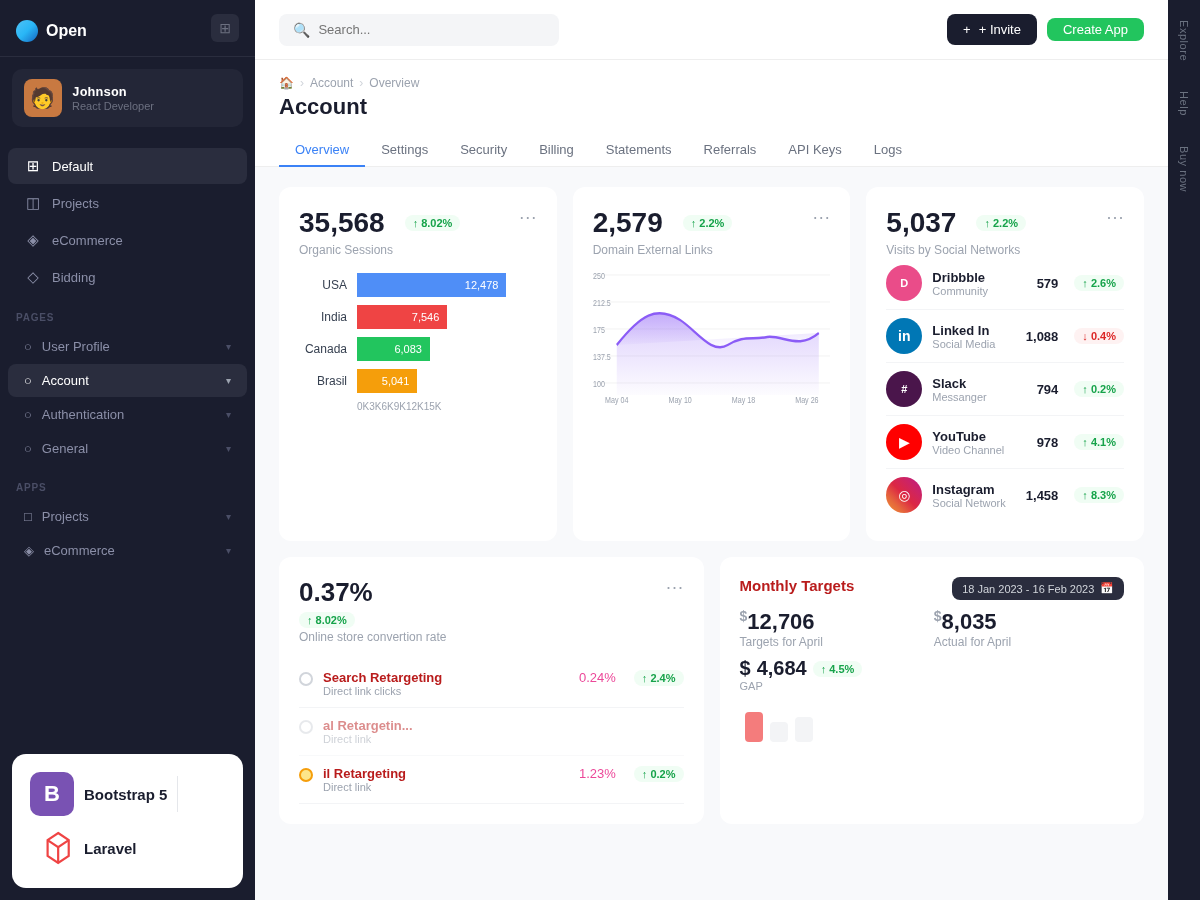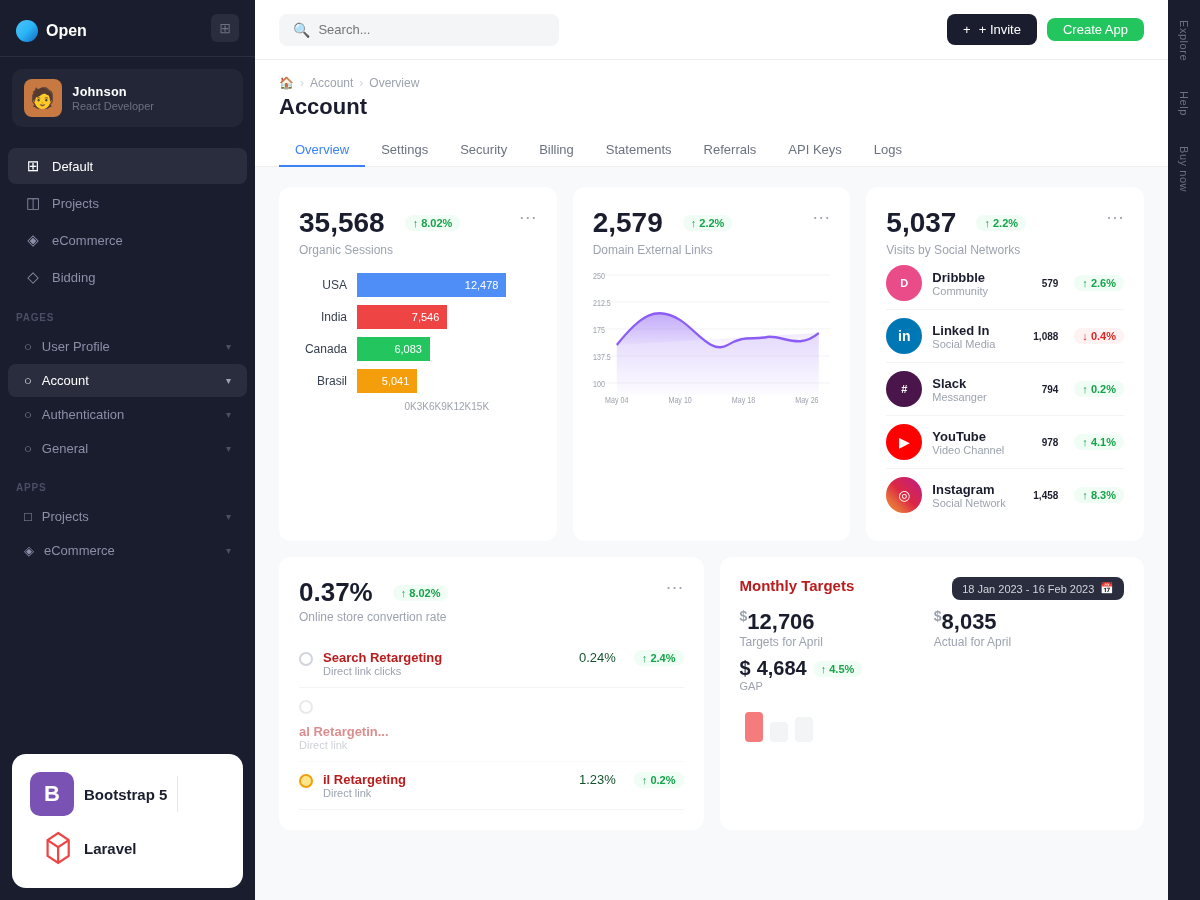--- a/index.html
+++ b/index.html
@@ -62,47 +62,47 @@
     .metric-label { font-size: 12px; color: #9ca3af; margin-top: 4px; }
     .card-menu { float: right; cursor: pointer; color: #9ca3af; font-size: 18px; }
     .card-header { display: flex; justify-content: space-between; align-items: flex-start; }
 
     
     .bar-chart { margin-top: 16px; }
     .bar-row { display: flex; align-items: center; gap: 10px; margin-bottom: 8px; font-size: 12px; color: #374151; }
     .bar-label { width: 48px; text-align: right; flex-shrink: 0; }
     .bar-track { flex: 1; height: 24px; border-radius: 4px; position: relative; display: flex; align-items: center; }
     .bar-fill { height: 100%; border-radius: 0; display: flex; align-items: center; justify-content: flex-end; padding-right: 8px; font-size: 11px; font-weight: 400; color: #fff; min-width: 40px; }
-    .bar-axis { display: flex; justify-content: center; font-size: 10px; color: #9ca3af; padding-left: 58px; margin-top: 2px; }
+    .bar-axis { display: flex; justify-content: flex-start; font-size: 10px; color: #9ca3af; padding-left: 58px; margin-top: 2px; }
 
     
     .line-chart-wrapper { margin-top: 8px; }
 
     
     .social-row { display: flex; align-items: center; gap: 10px; padding: 8px 0; border-bottom: 1px solid #f3f4f6; }
     .social-row:last-child { border-bottom: none; }
     .social-icon { width: 36px; height: 36px; border-radius: 50%; display: flex; align-items: center; justify-content: center; font-size: 14px; flex-shrink: 0; }
     .social-info { flex: 1; }
     .social-name { font-size: 13px; font-weight: 600; color: #1a1d2e; }
     .social-type { font-size: 11px; color: #9ca3af; }
-    .social-count { font-size: 10px; font-weight: 600; color: #1a1d2e; margin-right: 6px; }
+    .social-count { font-size: 13px; font-weight: 600; color: #1a1d2e; margin-right: 6px; }
 
     
     .bottom-row { display: grid; grid-template-columns: 1fr 1fr; gap: 16px; }
 
     
-    .conversion-metric { font-size: 26px; font-weight: 700; color: #1a1d2e; display: flex; align-items: center; gap: 20px; }
+    .conversion-metric { font-size: 26px; font-weight: 700; color: #1a1d2e; display: flex; align-items: flex-start; gap: 4px; flex-direction: column; }
     .conversion-label { font-size: 12px; color: #9ca3af; margin-top: 2px; }
     .conversion-list { margin-top: 16px; }
     .conv-row { display: flex; align-items: flex-start; gap: 10px; padding: 10px 0; border-bottom: 1px solid #f3f4f6; }
     .conv-circle { width: 14px; height: 14px; border-radius: 50%; border: 2px solid #d1d5db; margin-top: 2px; flex-shrink: 0; }
     .conv-info { flex: 1; }
     .conv-name { font-size: 13px; font-weight: 600; color: #b91c1c; }
     .conv-sub { font-size: 11px; color: #9ca3af; }
-    .conv-pct { font-size: 13px; color: #14532d; margin-right: 8px; }
+    .conv-pct { font-size: 13px; color: #ec4899; margin-right: 8px; }
 
     
     .targets-grid { display: grid; grid-template-columns: 1fr 1fr; gap: 4px; margin-top: 8px; }
     .target-item .t-amount { font-size: 22px; font-weight: 700; color: #1a1d2e; }
     .target-item .t-amount .t-dollar { font-size: 14px; color: #9ca3af; vertical-align: super; }
     .target-item .t-label { font-size: 12px; color: #9ca3af; }
 
     
     .promo-wrapper { padding: 12px; background: #1a1d2e; }
     .promo-card { background: #fff; border-radius: 14px; padding: 18px; display: flex; gap: 10px; align-items: center; flex-wrap: wrap; }
@@ -422,21 +422,21 @@
         <div class="conversion-list">
           <div class="conv-row">
             <div class="conv-circle"></div>
             <div class="conv-info">
               <div class="conv-name">Search Retargeting</div>
               <div class="conv-sub">Direct link clicks</div>
             </div>
             <span class="conv-pct">0.24%</span>
             <span class="metric-badge">↑ 2.4%</span>
           </div>
-          <div class="conv-row" style="opacity:0.5;flex-direction:column;">
+          <div class="conv-row" style="opacity:0.5;">
             <div class="conv-circle"></div>
             <div class="conv-info">
               <div class="conv-name">al Retargetin...</div>
               <div class="conv-sub">Direct link</div>
             </div>
           </div>
           <div class="conv-row">
             <div class="conv-circle" style="background:#fde68a; border-color:#f59e0b;"></div>
             <div class="conv-info">
               <div class="conv-name">il Retargeting</div>

